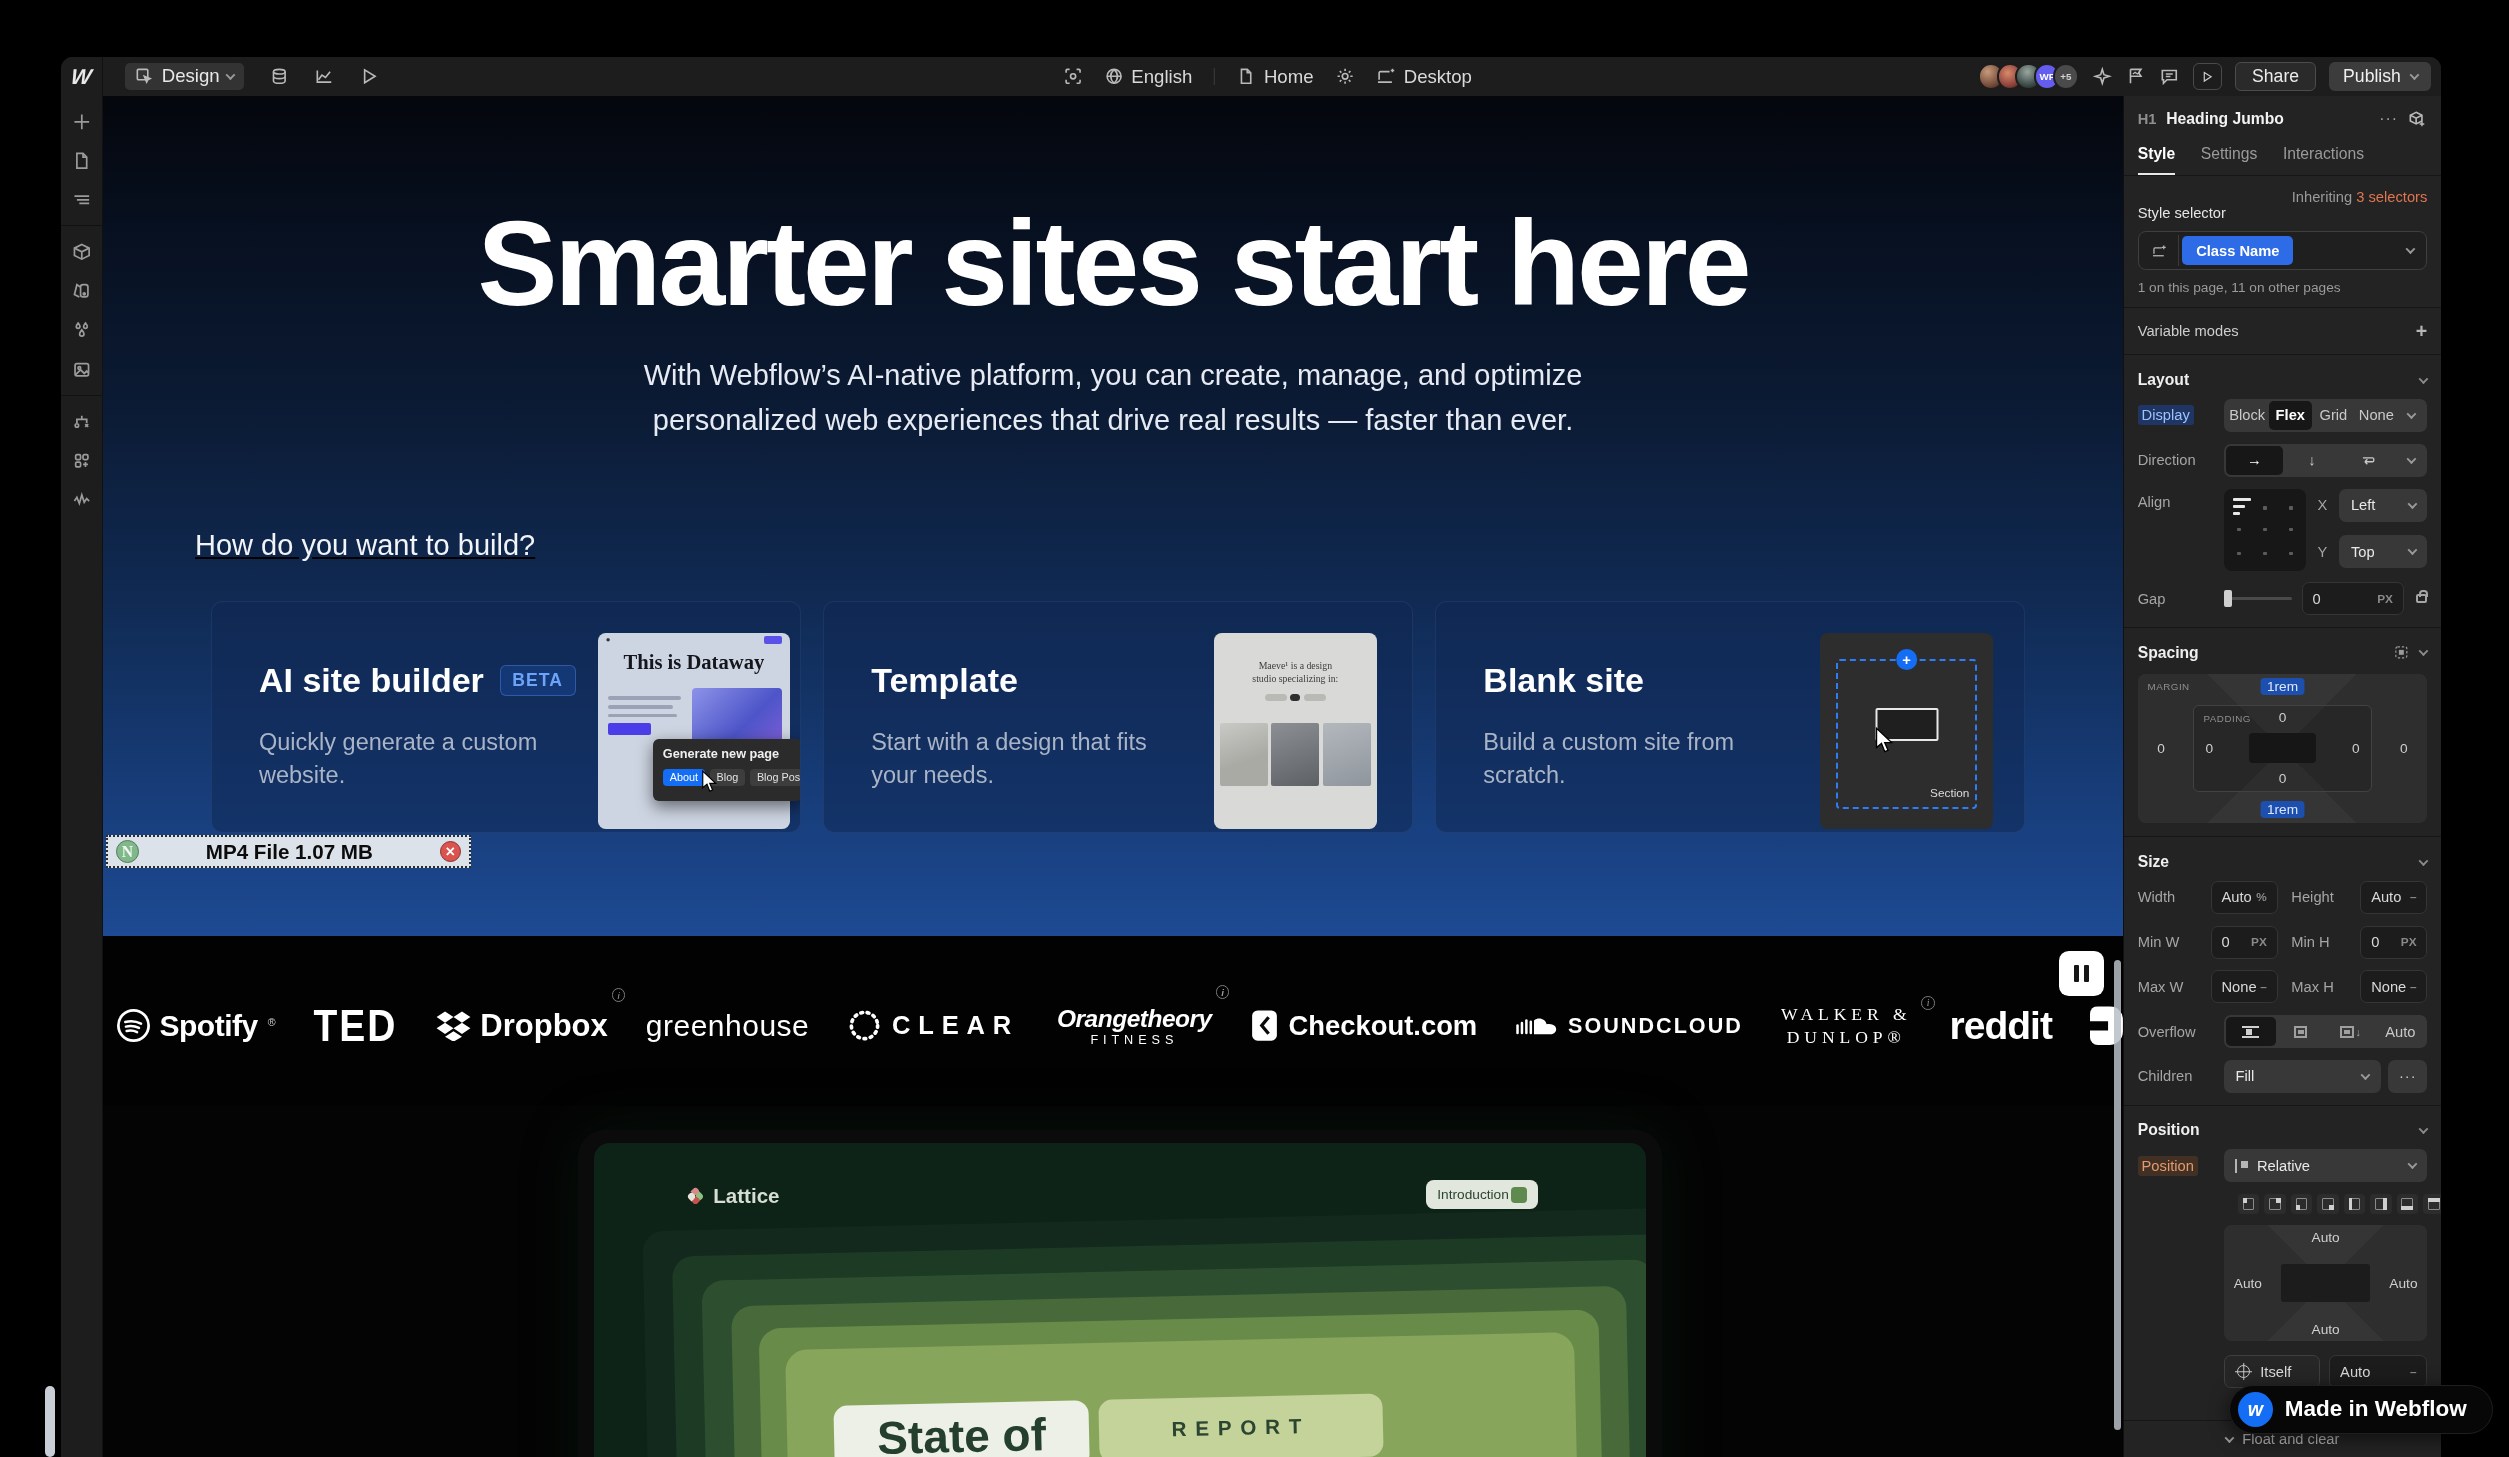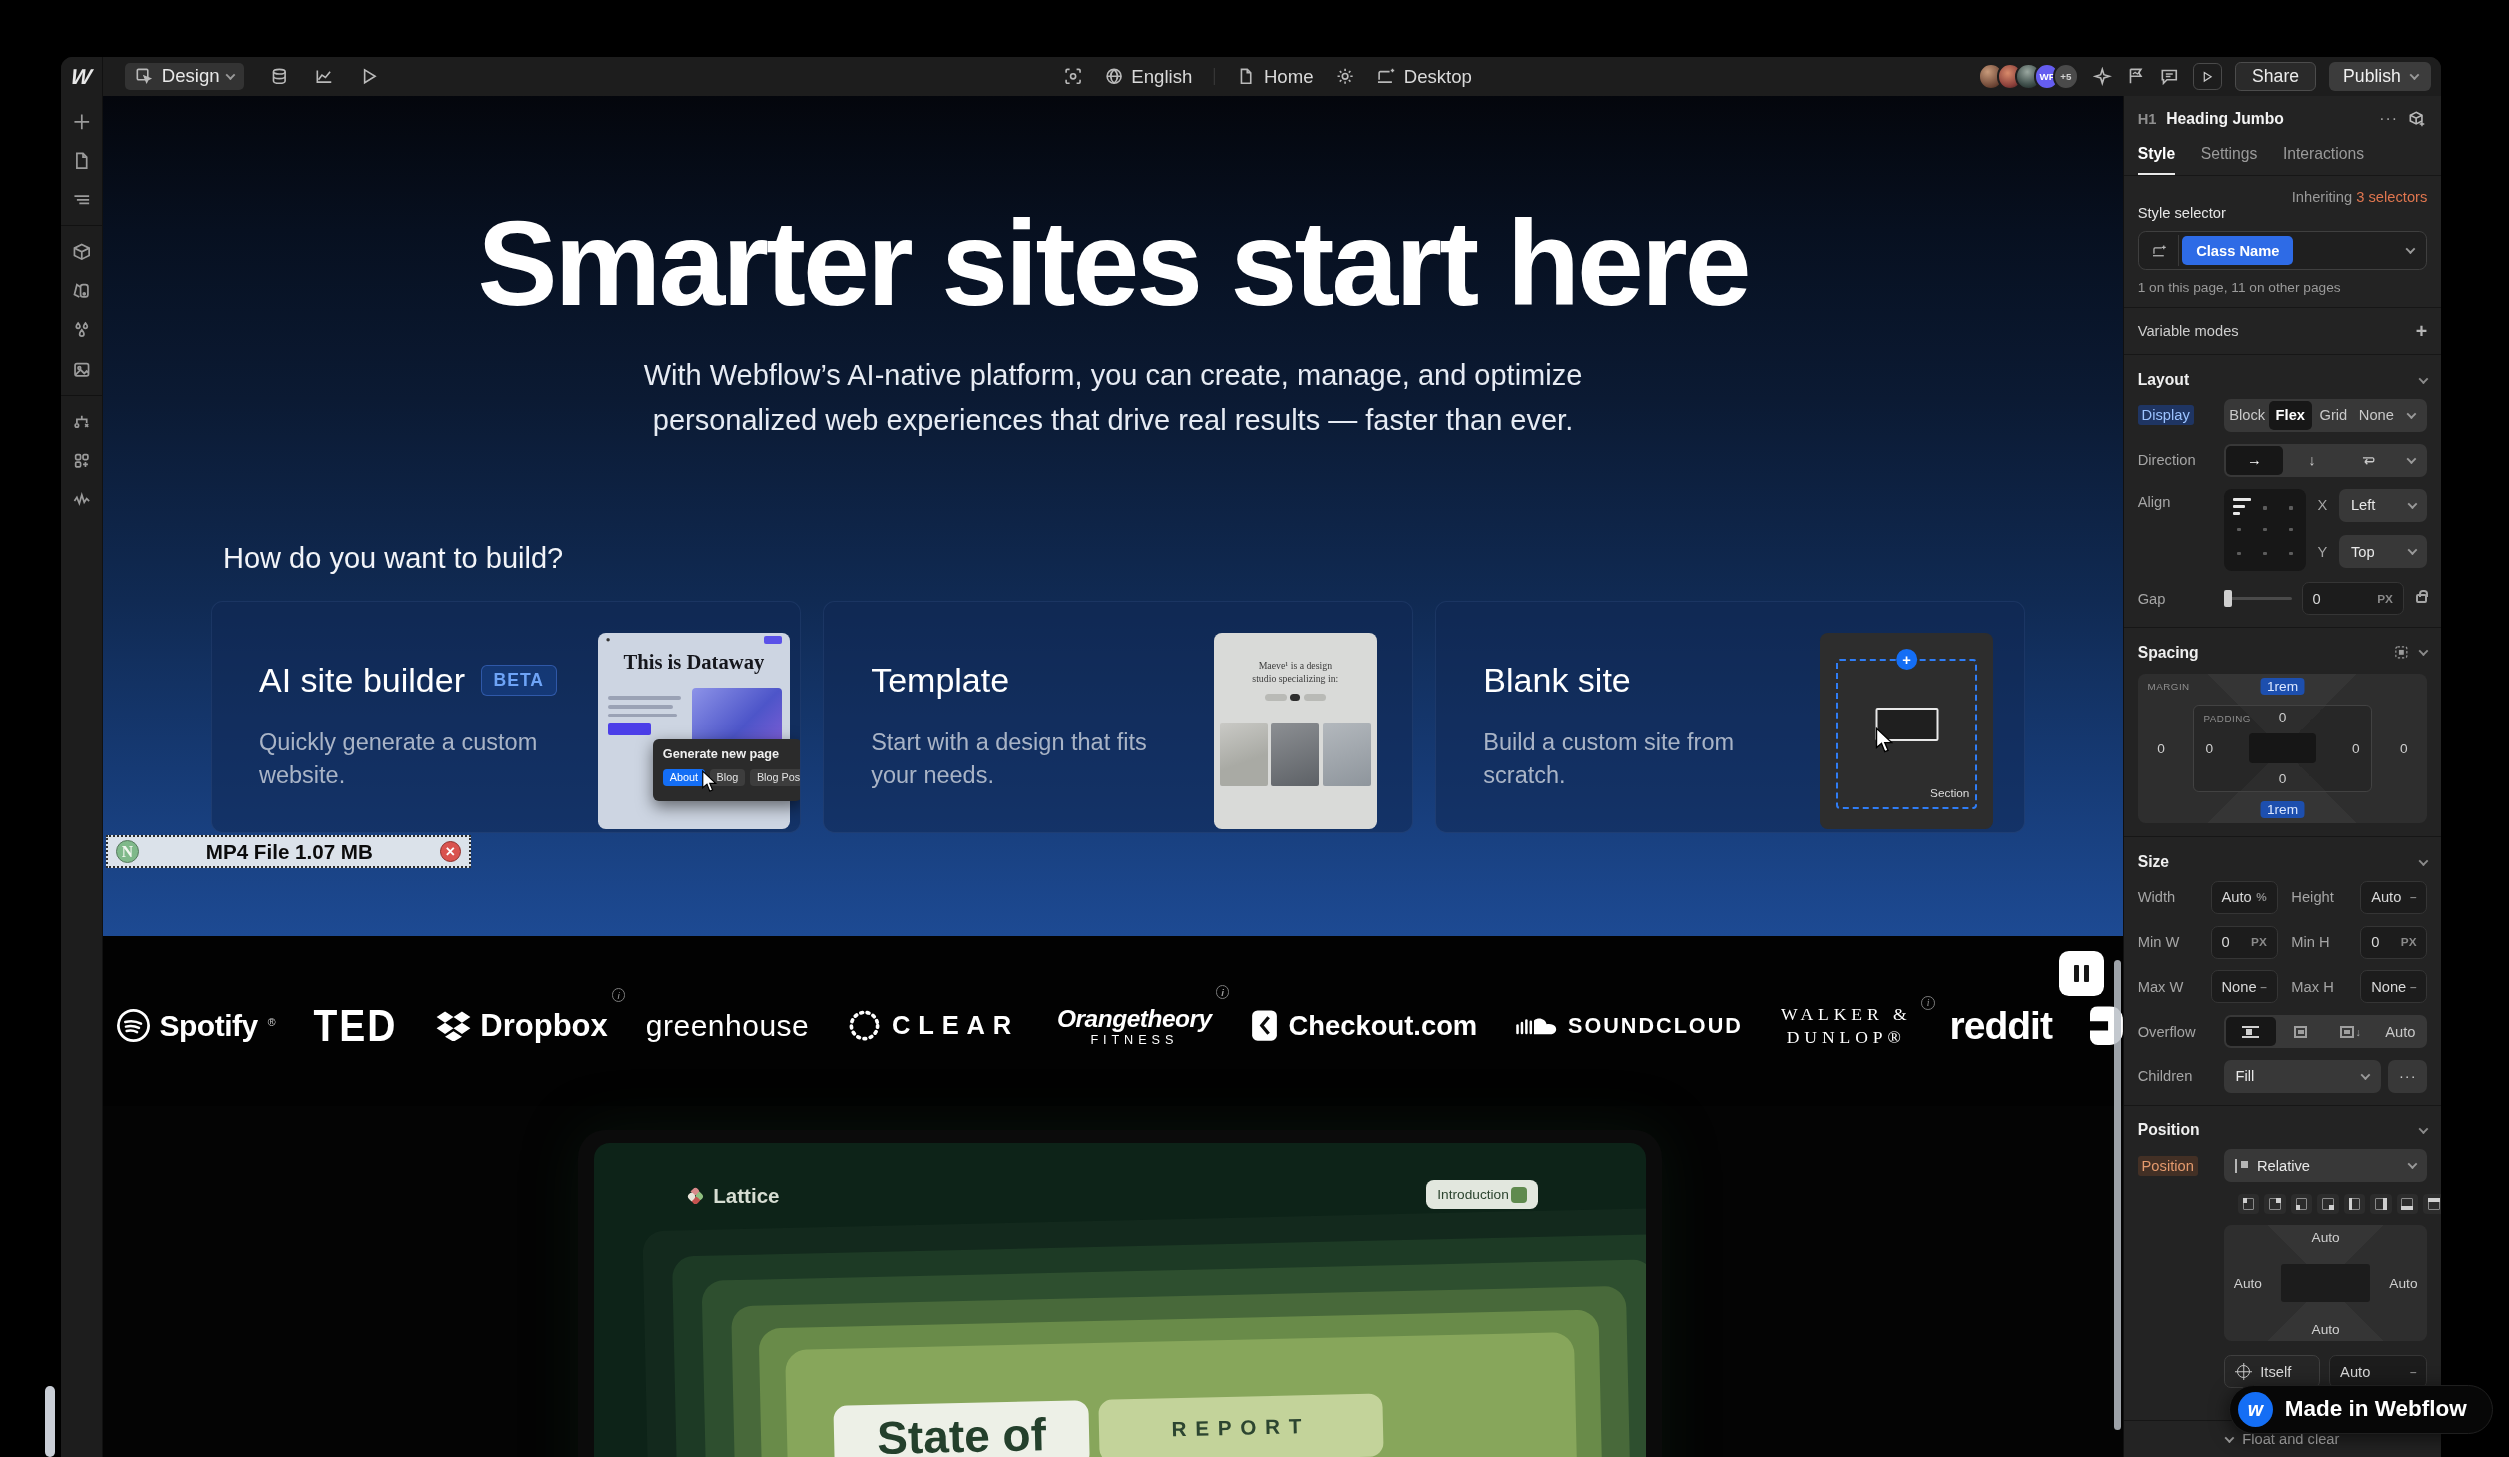--- a/index.html
+++ b/index.html
@@ -52,33 +52,33 @@
   .rail-ic svg { width:19.6px; height:19.6px; stroke:#9b9b9b; fill:none; stroke-width:1.4; }
 
   
   .canvas { position:absolute; left:42px; top:39px; width:2020px; height:1361px; overflow:hidden; background:#050505; }
   .hero { position:absolute; left:0; top:0; width:100%; height:840px;
     background:linear-gradient(180deg,#04060c 0%,#071020 16%,#0b1a33 36%,#102a53 60%,#163a74 80%,#1d4a93 100%); }
   .hero-title { position:absolute; top:98px; left:0; width:100%; text-align:center; color:#fff;
     font-size:120px; font-weight:bold; letter-spacing:-2.9px; }
   .hero-sub { position:absolute; top:257px; left:0; width:100%; text-align:center; color:#e6ebf3;
     font-size:29px; line-height:45px; font-weight:normal; }
-  .build-row { position:absolute; top:420px; left:120px; right:98px; height:59px;
-    display:flex; align-items:flex-end; }
+  .build-row { position:absolute; top:420px; left:92px; right:98px; height:59px;
+    display:flex; align-items:center;text-decoration:underline; }
   .build-q { color:#f2f4f8; font-size:29px; }
   .scale-wrap { margin-left:auto; display:flex; align-items:center; gap:25.5px; }
   .scale-q { color:#eef1f6; font-size:27.4px; }
   .btn-sales { background:#146ef5; color:#fff; font-size:24.5px; font-weight:bold; border-radius:6.9px;
     height:51px; padding:0 25.5px; display:flex; align-items:center; }
   .cards { position:absolute; top:505px; left:108px; width:1814px; height:232px;
     display:grid; grid-template-columns:1fr 1fr 1fr; gap:22.5px; }
   .card { background:rgba(16,40,84,0.55); border:1px solid rgba(130,170,230,0.10); border-radius:11.8px;
     position:relative; overflow:hidden; padding:59px 0 0 47px; }
   .card-title-row { display:flex; align-items:center; gap:15.7px; }
-  .card-title { color:#fff; font-size:34px; font-weight:400; }
+  .card-title { color:#fff; font-size:34px; font-weight:700; }
   .badge-beta { background:rgba(30,90,200,0.25); border:1px solid rgba(90,140,245,0.4); color:#6ea4f7;
     font-size:17.6px; font-weight:bold; letter-spacing:1px; border-radius:5.9px; padding:3.9px 11.8px; }
   .card-desc { color:#a9b4c6; font-size:23.5px; margin-top:25.5px; max-width:323px; line-height:33px; }
   .thumb { position:absolute; border-radius:7.8px; overflow:hidden; }
   .thumb-ai { right:9.8px; top:31px; width:192px; height:196px; background:#cdd5e2; }
   .ai-head { height:13.7px; display:flex; align-items:center; justify-content:space-between; padding:0 7.8px; }
   .ai-dot { width:17.6px; height:7.8px; border-radius:2px; background:#5a51e8; }
   .ai-title { font-family:"Liberation Serif", serif; color:#15161c; font-size:20.6px; font-weight:bold;
     text-align:center; margin-top:3.9px; }
   .ai-photo { position:absolute; right:7.8px; top:55px; width:90px; height:73px; border-radius:3.9px;

